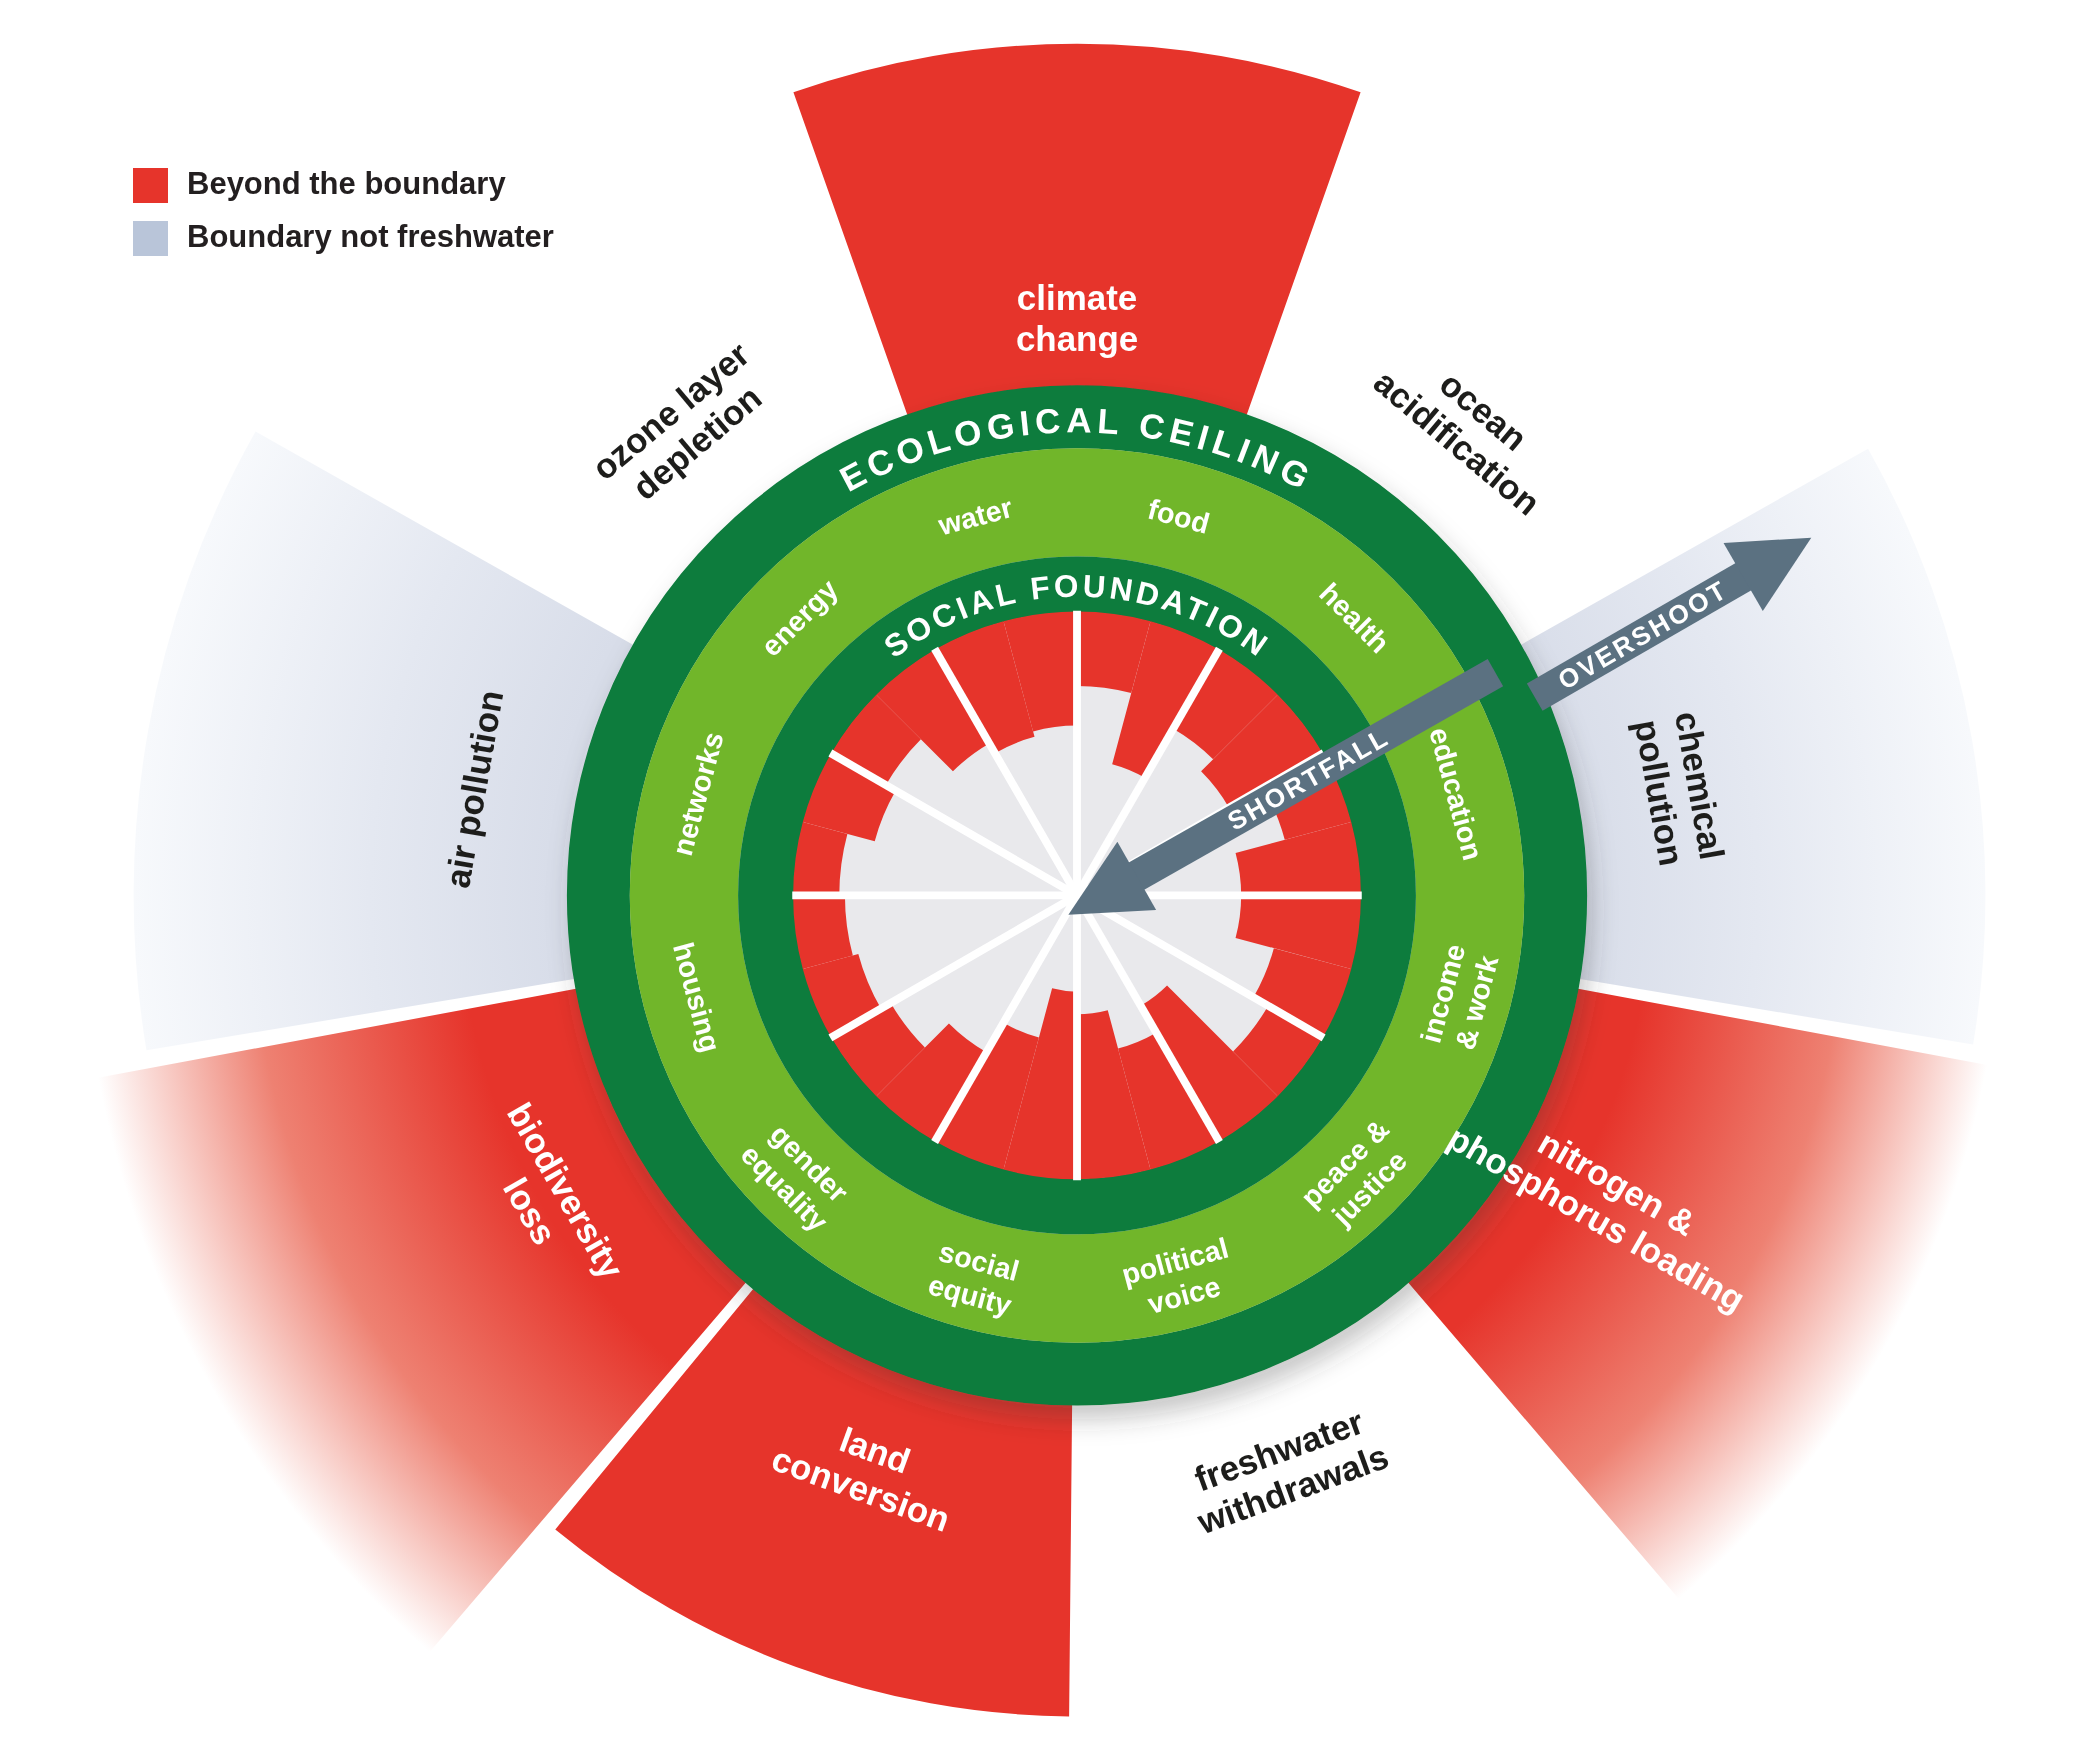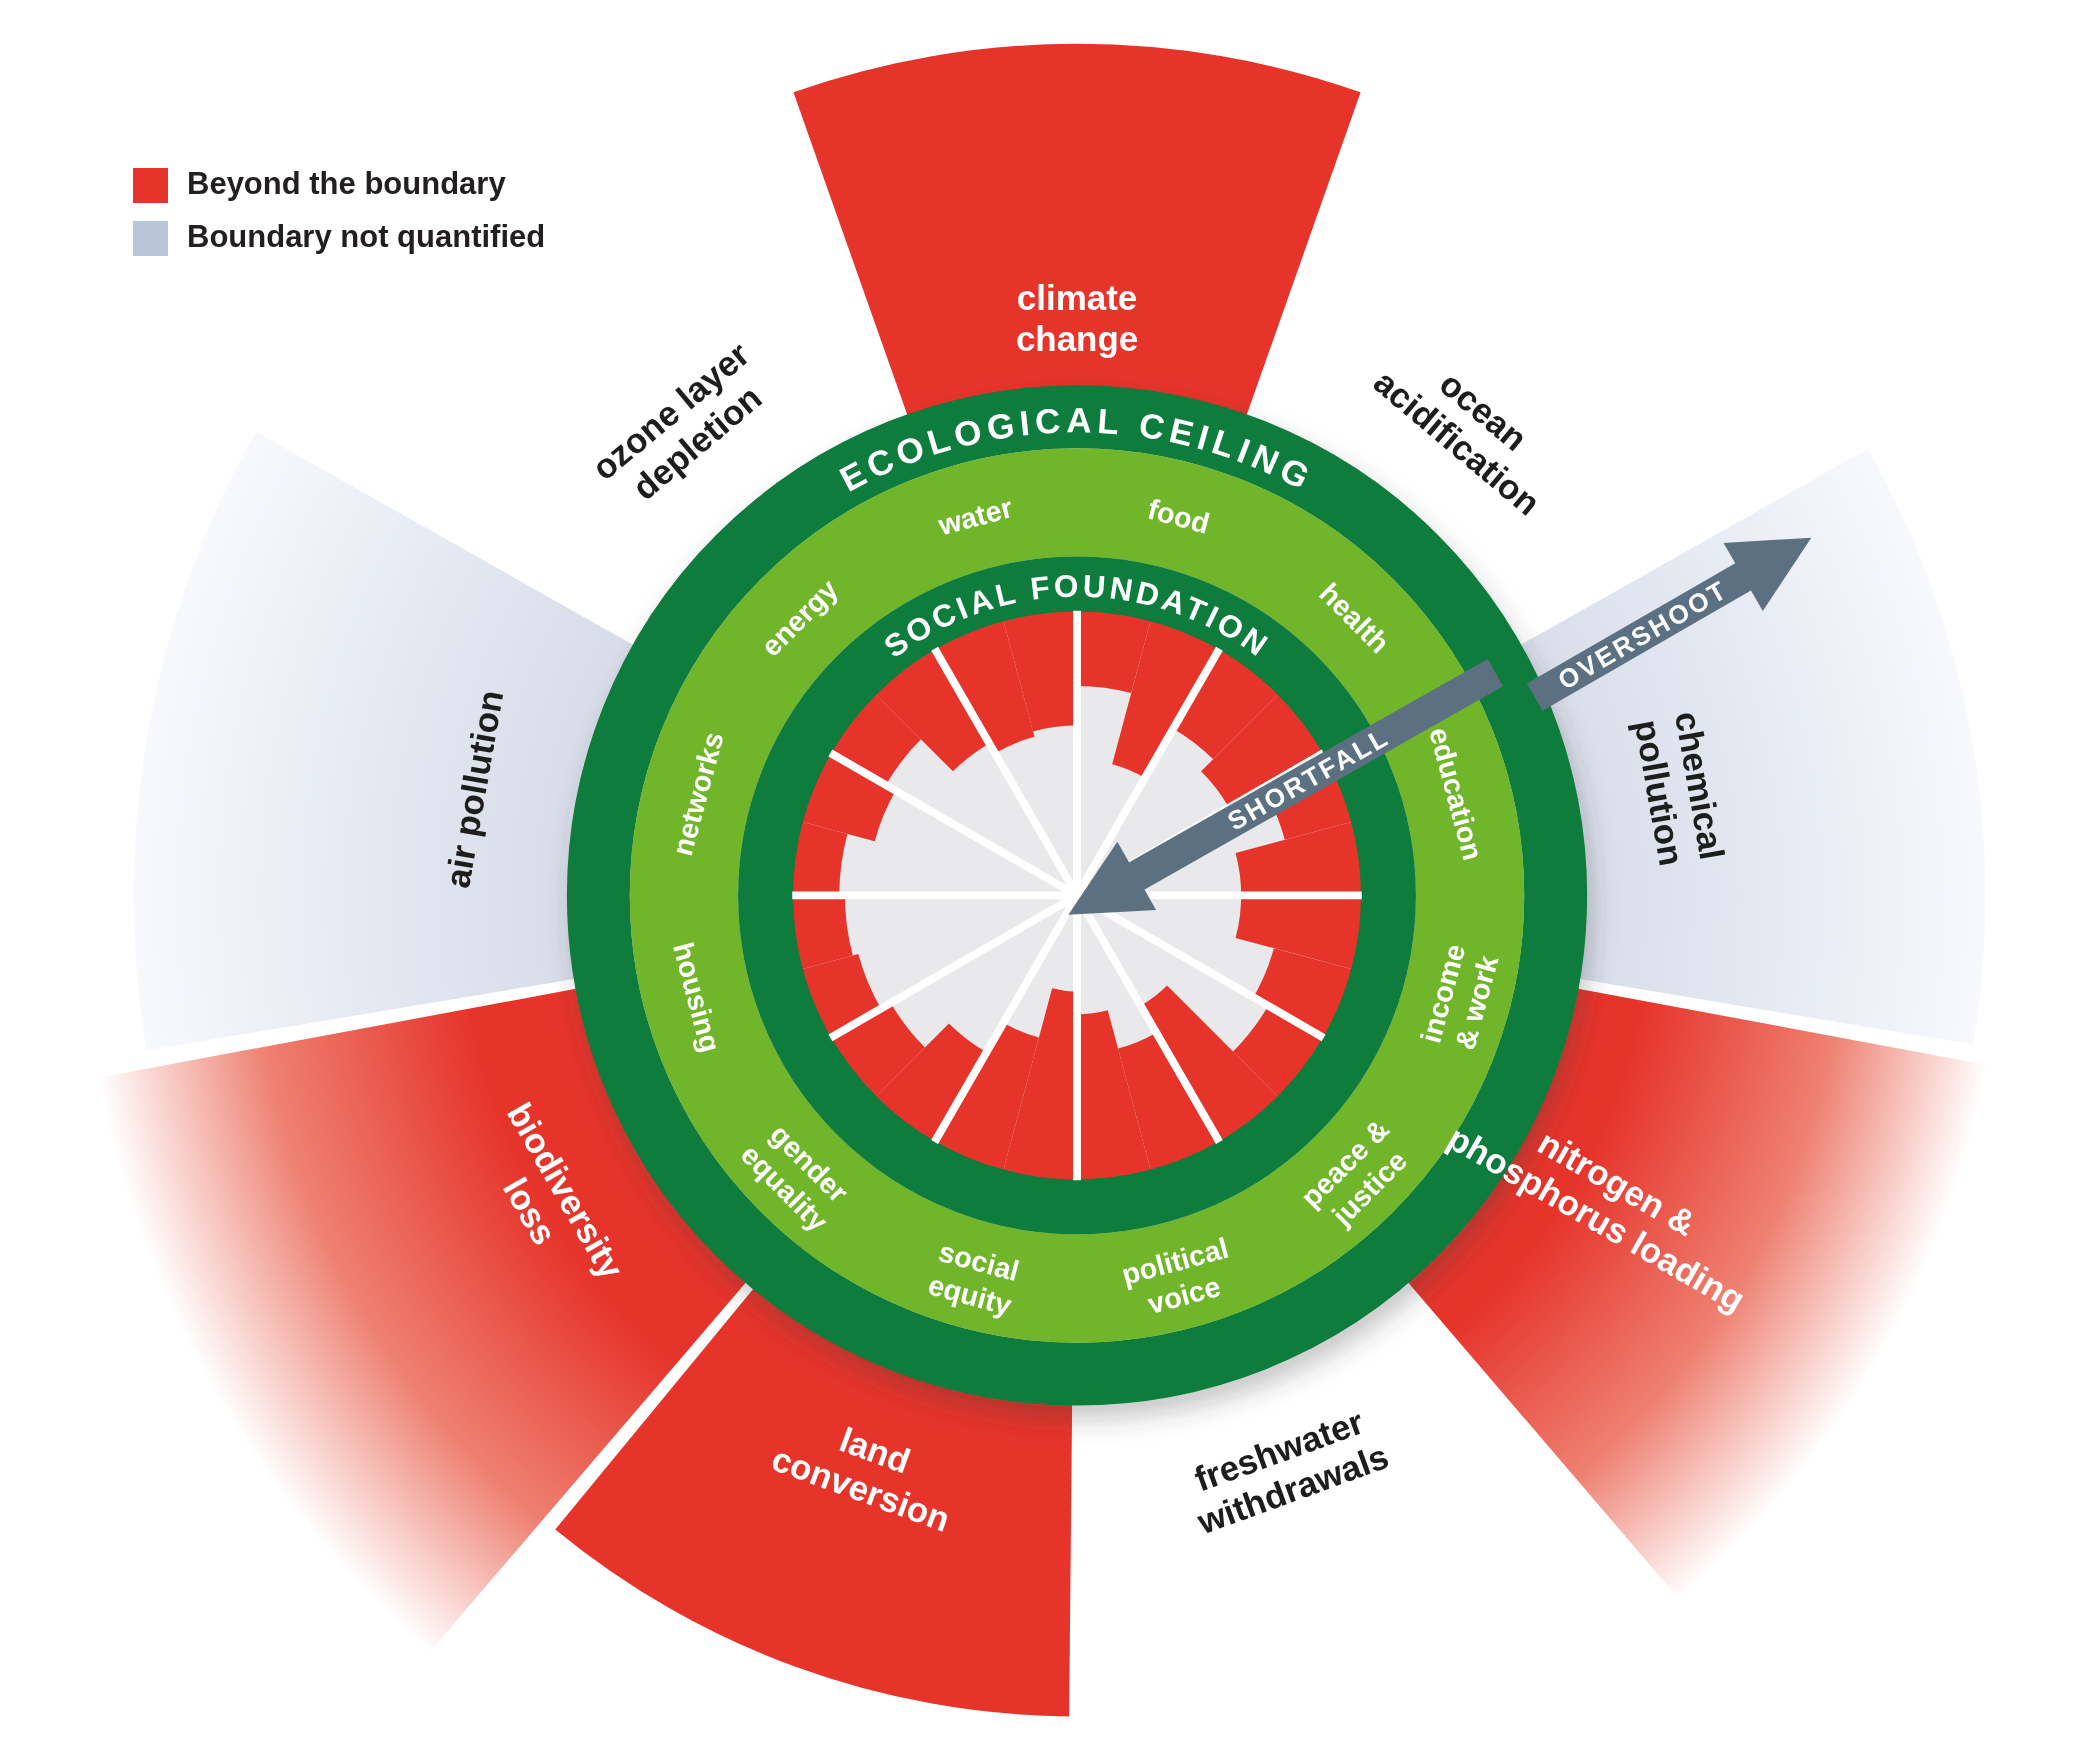--- a/index.html
+++ b/index.html
@@ -154,17 +154,17 @@
   </svg>
 
   
   <div class="legend">
     <div class="legend-row">
       <span class="legend-swatch" style="background: rgb(230, 52, 43);"></span>
       <span class="legend-label">Beyond the boundary</span>
     </div>
     <div class="legend-row">
       <span class="legend-swatch" style="background: rgb(185, 197, 217);"></span>
-      <span class="legend-label">Boundary not quantified</span>
+      <span class="legend-label">Boundary not freshwater</span>
     </div>
   </div>
 </div>
 
 
 </body></html>

